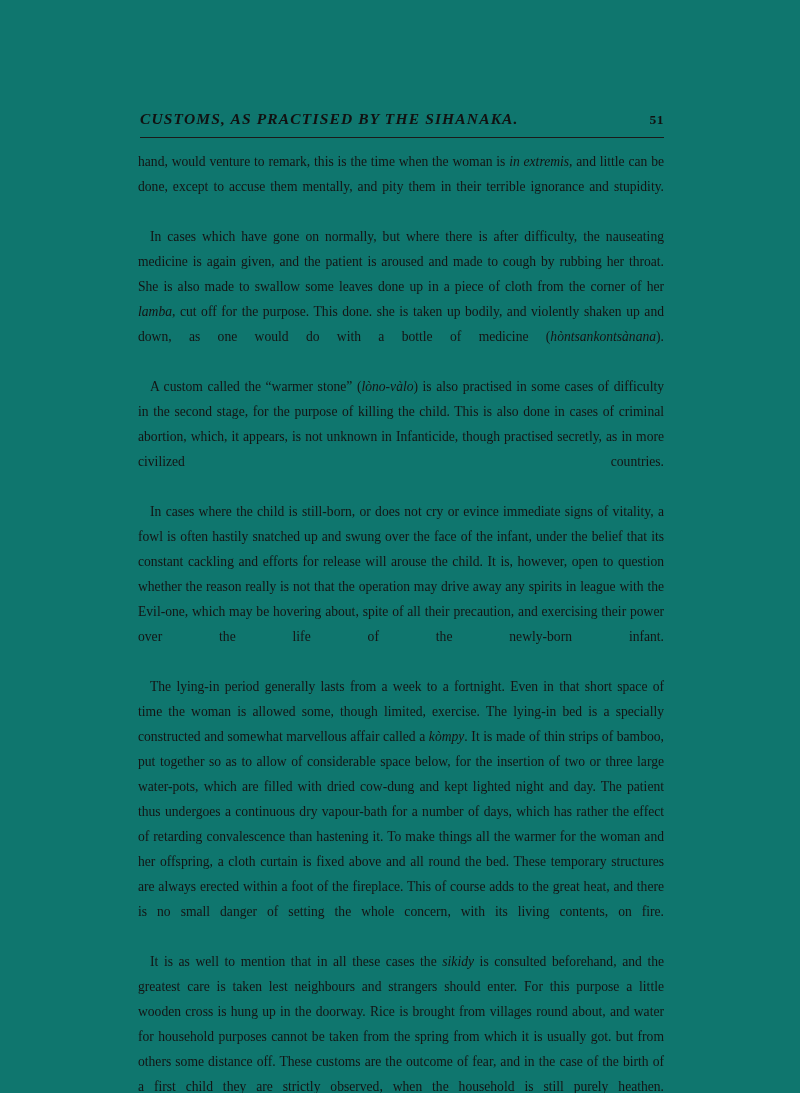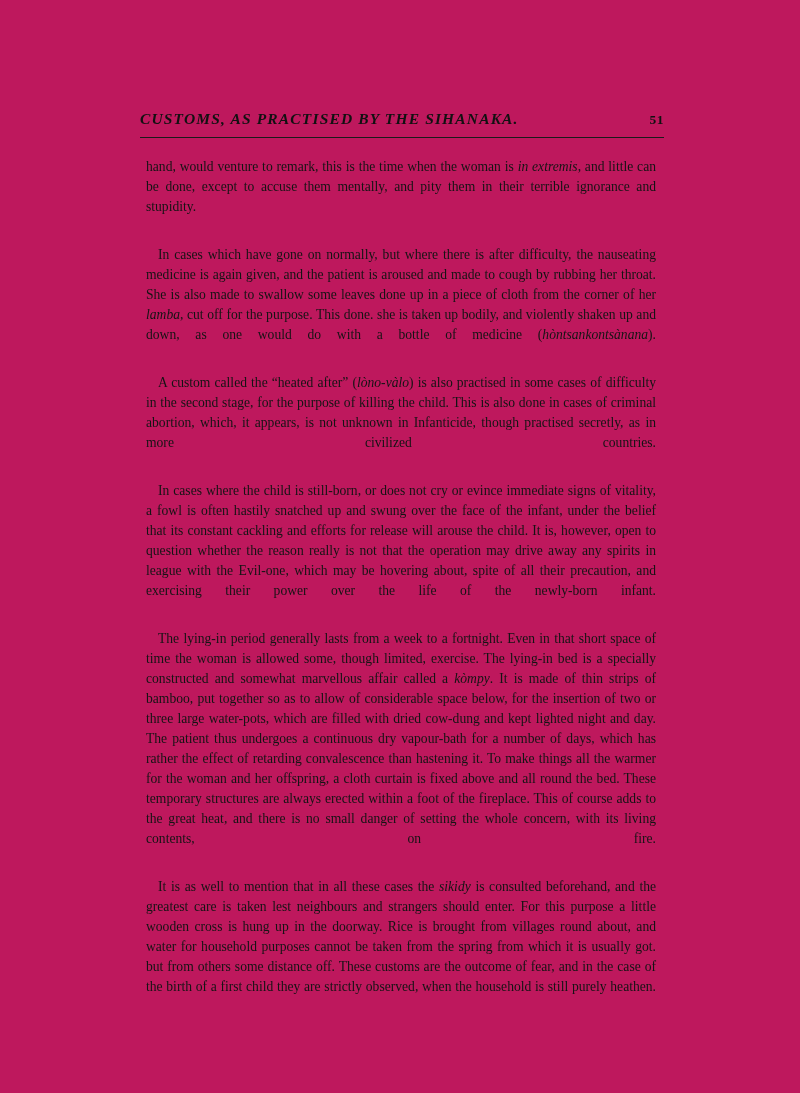--- a/index.html
+++ b/index.html
@@ -5,21 +5,21 @@
   html, body {
     margin: 0;
     padding: 0;
     background: #ffffff;
   }
 
   .page {
     position: relative;
     width: 800px;
     height: 1093px;
-    background: #be185d;
+    background: #0f766e;
     overflow: hidden;
     font-family: "Liberation Serif", "DejaVu Serif", serif;
     color: #111111;
   }
 
   
   .running-head {
     position: absolute;
     left: 140px;
     top: 110px;
@@ -56,26 +56,26 @@
 
   
   .textblock {
     position: absolute;
     left: 138px;
     top: 149px;
     width: 526px;
   }
 
   .textblock p {
-    margin: 8px;
+    margin: 0;
     text-align: justify;
     text-justify: inter-word;
     text-indent: 12px;
     font-size: 13.6px;
-    line-height: 20px;
+    line-height: 25px;
     hyphens: none;
     -webkit-hyphens: none;
     word-spacing: 0.2px;
     color: #141414;
   }
 
   
   .textblock p.cont {
     text-indent: 0;
   }
@@ -99,19 +99,19 @@
   <div class="running-head">
     <span class="head-title">CUSTOMS, AS PRACTISED BY THE SIHANAKA.</span>
     <span class="head-folio">51</span>
   </div>
 
   <div class="head-rule"></div>
 
   <div class="textblock">
       <p class="cont"><span>hand, would venture to remark, this is the time when the woman is </span><em>in extremis</em><span>, and little can be done, except to accuse them mentally, and pity them in their terrible ignorance and stupidity.</span></p>
       <p><span>In cases which have gone on normally, but where there is after difficulty, the nauseating medicine is again given, and the patient is aroused and made to cough by rubbing her throat.  She is also made to swallow some leaves done up in a piece of cloth from the corner of her </span><em>lamba</em><span>, cut off for the purpose.  This done. she is taken up bodily, and violently shaken up and down, as one would do with a bottle of medicine (</span><em>hòntsankontsànana</em><span>).</span></p>
-      <p><span>A custom called the “heated after” (</span><em>lòno-vàlo</em><span>) is also practised in some cases of difficulty in the second stage, for the purpose of killing the child.  This is also done in cases of criminal abortion, which, it appears, is not unknown in Infanticide, though practised secretly, as in more civilized countries.</span></p>
+      <p><span>A custom called the “warmer stone” (</span><em>lòno-vàlo</em><span>) is also practised in some cases of difficulty in the second stage, for the purpose of killing the child.  This is also done in cases of criminal abortion, which, it appears, is not unknown in Infanticide, though practised secretly, as in more civilized countries.</span></p>
       <p><span>In cases where the child is still-born, or does not cry or evince immediate signs of vitality, a fowl is often hastily snatched up and swung over the face of the infant, under the belief that its constant cackling and efforts for release will arouse the child.  It is, however, open to question whether the reason really is not that the operation may drive away any spirits in league with the Evil-one, which may be hovering about, spite of all their precaution, and exercising their power over the life of the newly-born infant.</span></p>
       <p><span>The lying-in period generally lasts from a week to a fortnight.  Even in that short space of time the woman is allowed some, though limited, exercise.  The lying-in bed is a specially constructed and somewhat marvellous affair called a </span><em>kòmpy</em><span>.  It is made of thin strips of bamboo, put together so as to allow of considerable space below, for the insertion of two or three large water-pots, which are filled with dried cow-dung and kept lighted night and day.  The patient thus undergoes a continuous dry vapour-bath for a number of days, which has rather the effect of retarding convalescence than hastening it.  To make things all the warmer for the woman and her offspring, a cloth curtain is fixed above and all round the bed.  These temporary structures are always erected within a foot of the fireplace.  This of course adds to the great heat, and there is no small danger of setting the whole concern, with its living contents, on fire.</span></p>
       <p><span>It is as well to mention that in all these cases the </span><em>sikidy</em><span> is consulted beforehand, and the greatest care is taken lest neighbours and strangers should enter.  For this purpose a little wooden cross is hung up in the doorway.  Rice is brought from villages round about, and water for household purposes cannot be taken from the spring from which it is usually got. but from others some distance off.  These customs are the outcome of fear, and in the case of the birth of a first child they are strictly observed, when the household is still purely heathen.</span></p>
     </div>
 
 </div>
 
 </body></html>

